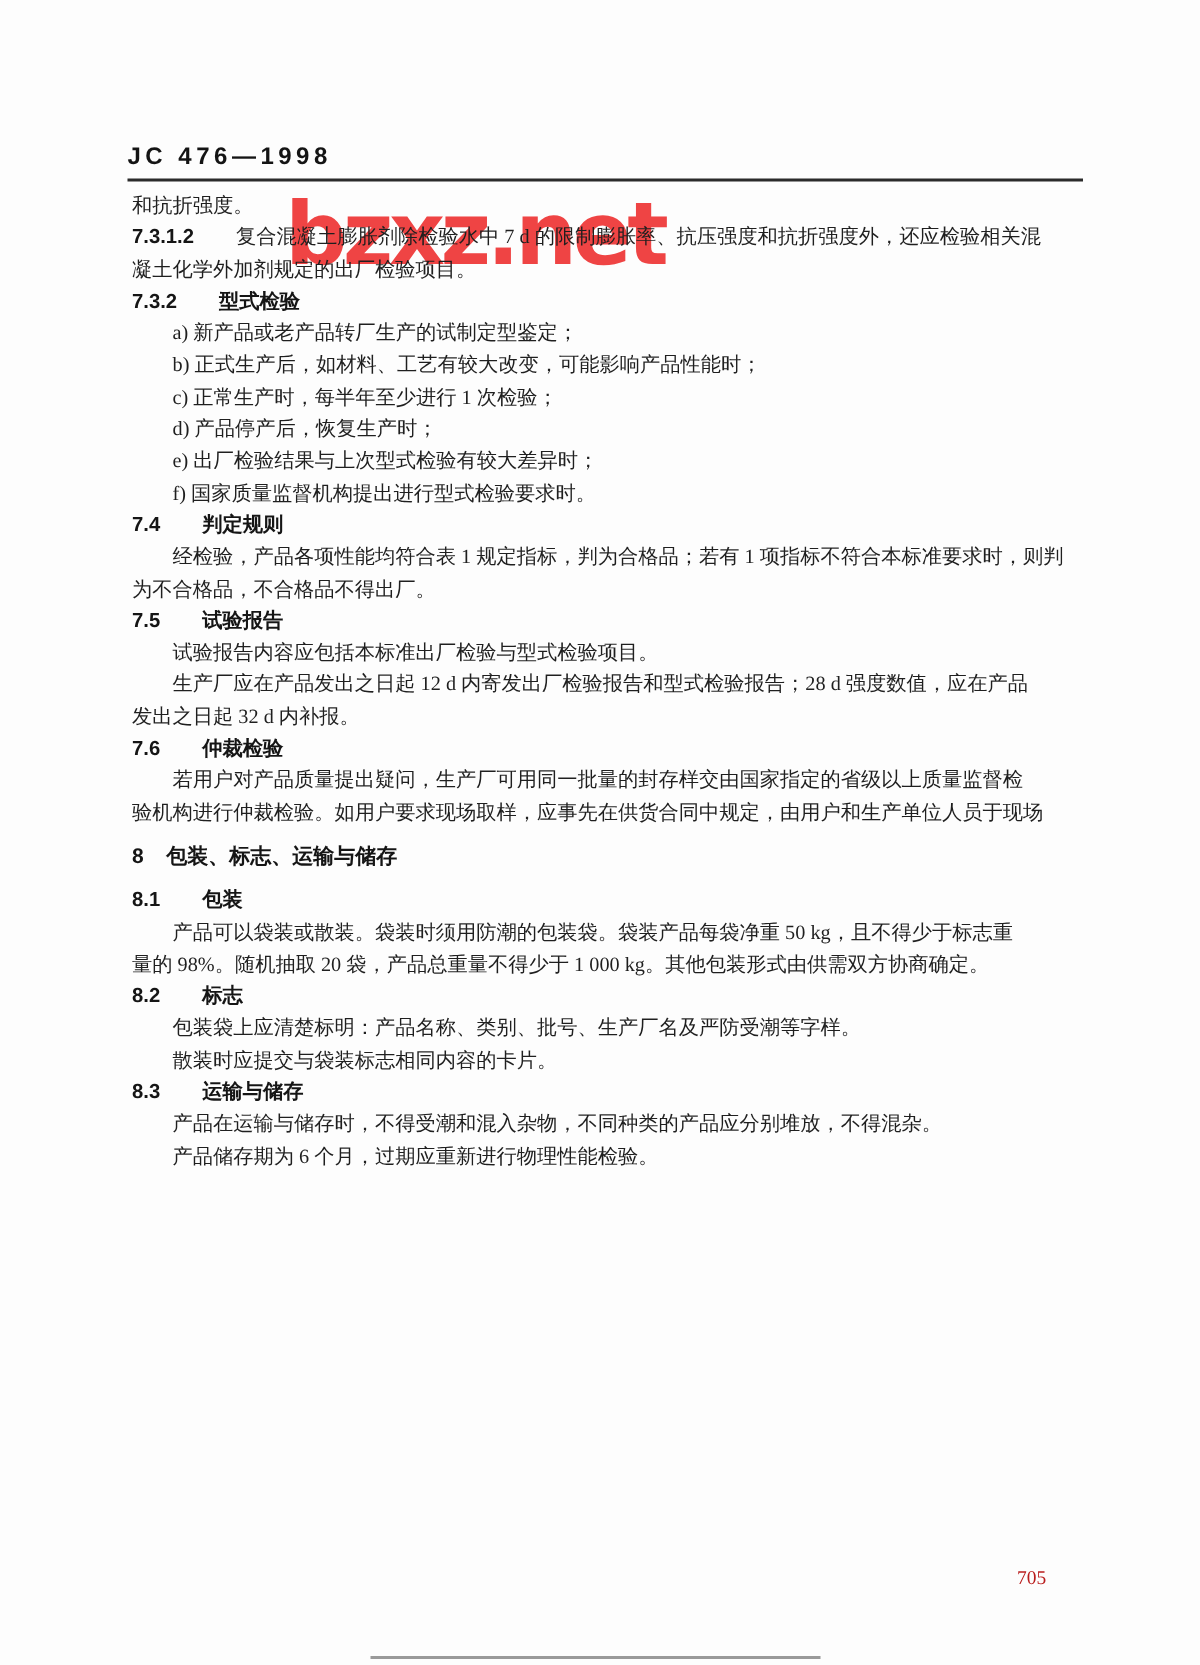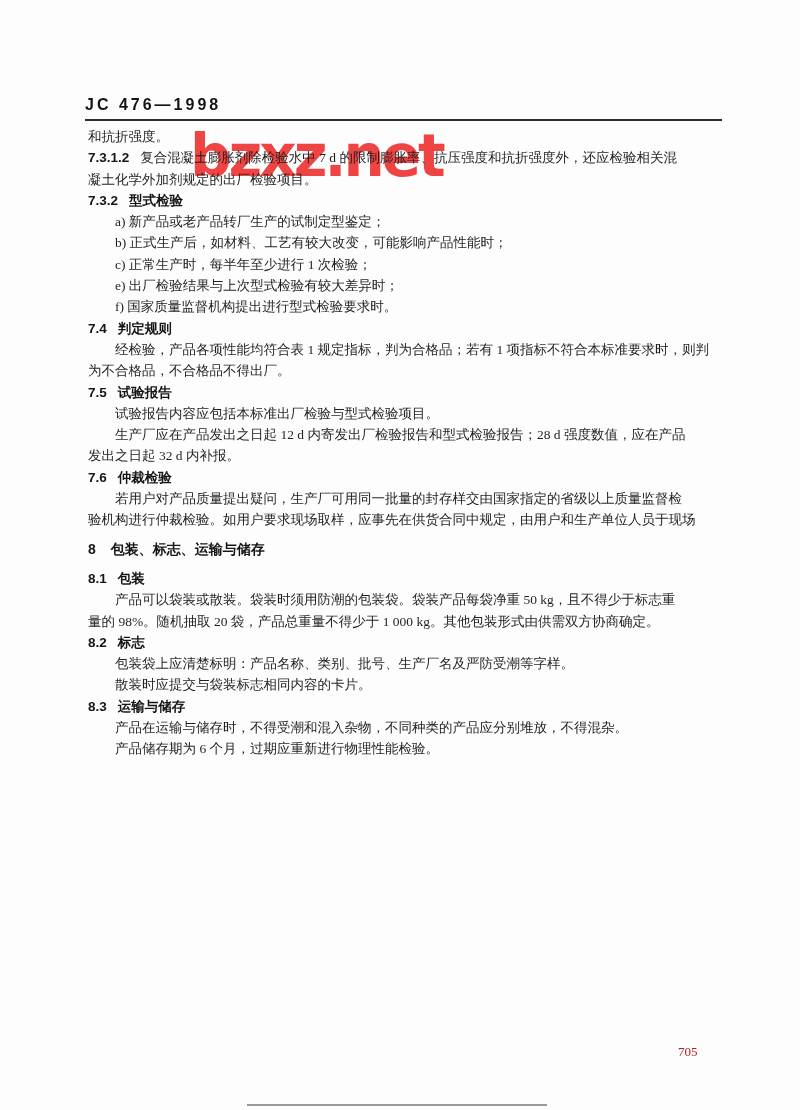--- a/index.html
+++ b/index.html
@@ -53,21 +53,21 @@
   .ind{padding-left:27px;}
   .h{
     font-family:"Liberation Sans", sans-serif;
     font-weight:bold;
     color:#151515;
   }
   .num{
     font-family:"Liberation Sans", sans-serif;
     font-weight:bold;
     color:#151515;
-    margin-right:11px;
+    margin-right:28px;
   }
   .sec8{
     margin-top:8px;
     margin-bottom:8px;
     font-size:14px;
   }
   .sec8 .num{margin-right:15px;}
   .page-number{
     position:absolute;
     top:1044px;left:678px;
@@ -96,20 +96,21 @@
 
     <p class="ln">和抗折强度。</p>
 
     <p class="ln"><span class="num">7.3.1.2</span><span>复合混凝土膨胀剂除检验水中 7 d 的限制膨胀率、抗压强度和抗折强度外，还应检验相关混</span></p>
     <p class="ln">凝土化学外加剂规定的出厂检验项目。</p>
 
     <p class="ln h"><span class="num">7.3.2</span><span>型式检验</span></p>
     <p class="ln ind">a) 新产品或老产品转厂生产的试制定型鉴定；</p>
     <p class="ln ind">b) 正式生产后，如材料、工艺有较大改变，可能影响产品性能时；</p>
     <p class="ln ind">c) 正常生产时，每半年至少进行 1 次检验；</p>
+    <p class="ln ind">d) 产品停产后，恢复生产时；</p>
     <p class="ln ind">e) 出厂检验结果与上次型式检验有较大差异时；</p>
     <p class="ln ind">f) 国家质量监督机构提出进行型式检验要求时。</p>
 
     <p class="ln h"><span class="num">7.4</span><span>判定规则</span></p>
     <p class="ln ind">经检验，产品各项性能均符合表 1 规定指标，判为合格品；若有 1 项指标不符合本标准要求时，则判</p>
     <p class="ln">为不合格品，不合格品不得出厂。</p>
 
     <p class="ln h"><span class="num">7.5</span><span>试验报告</span></p>
     <p class="ln ind">试验报告内容应包括本标准出厂检验与型式检验项目。</p>
     <p class="ln ind">生产厂应在产品发出之日起 12 d 内寄发出厂检验报告和型式检验报告；28 d 强度数值，应在产品</p>

